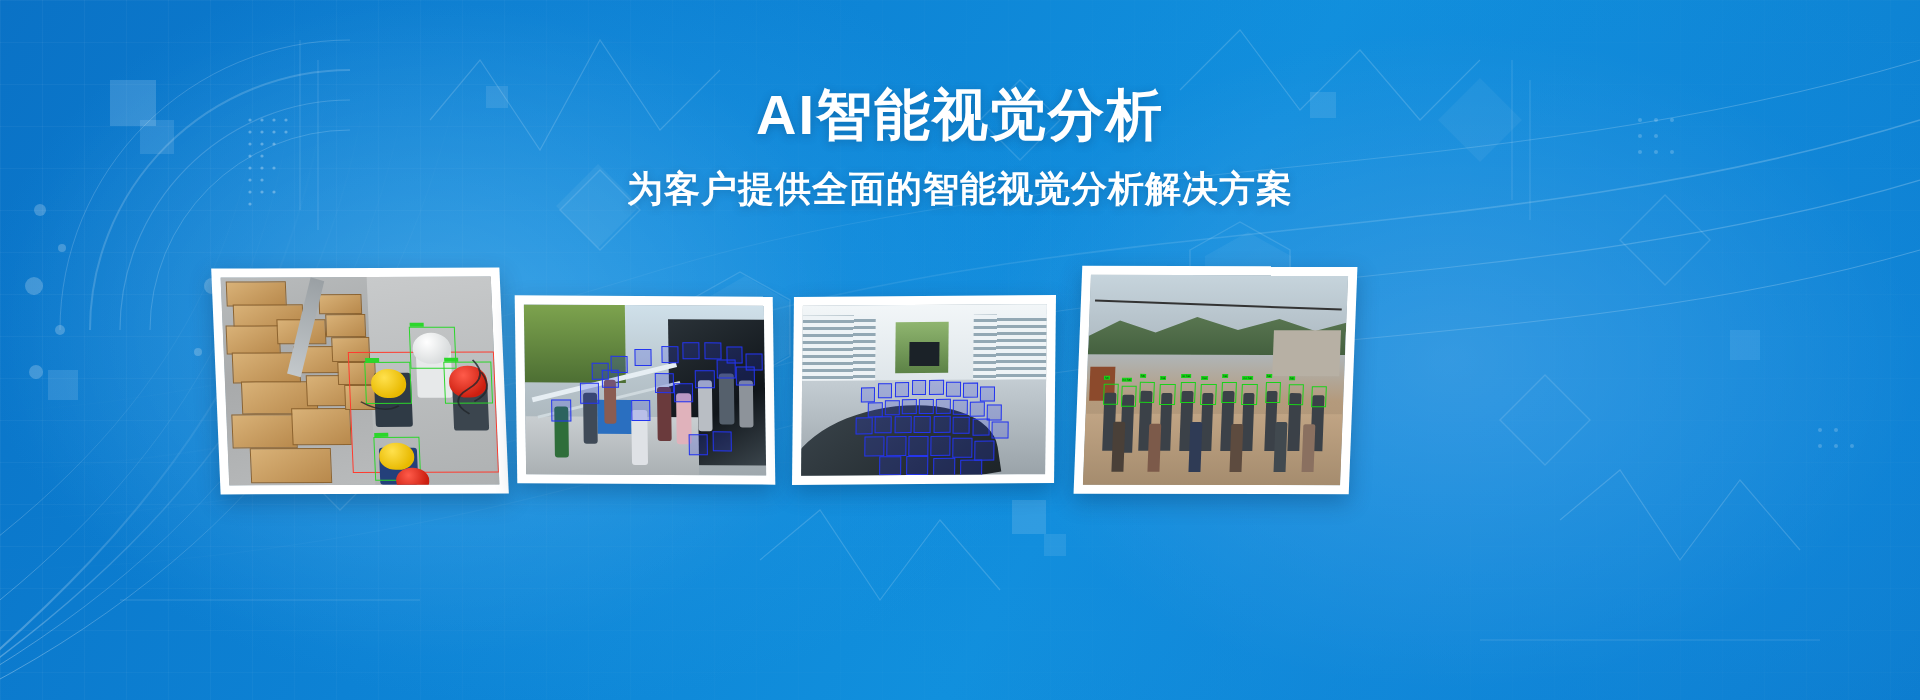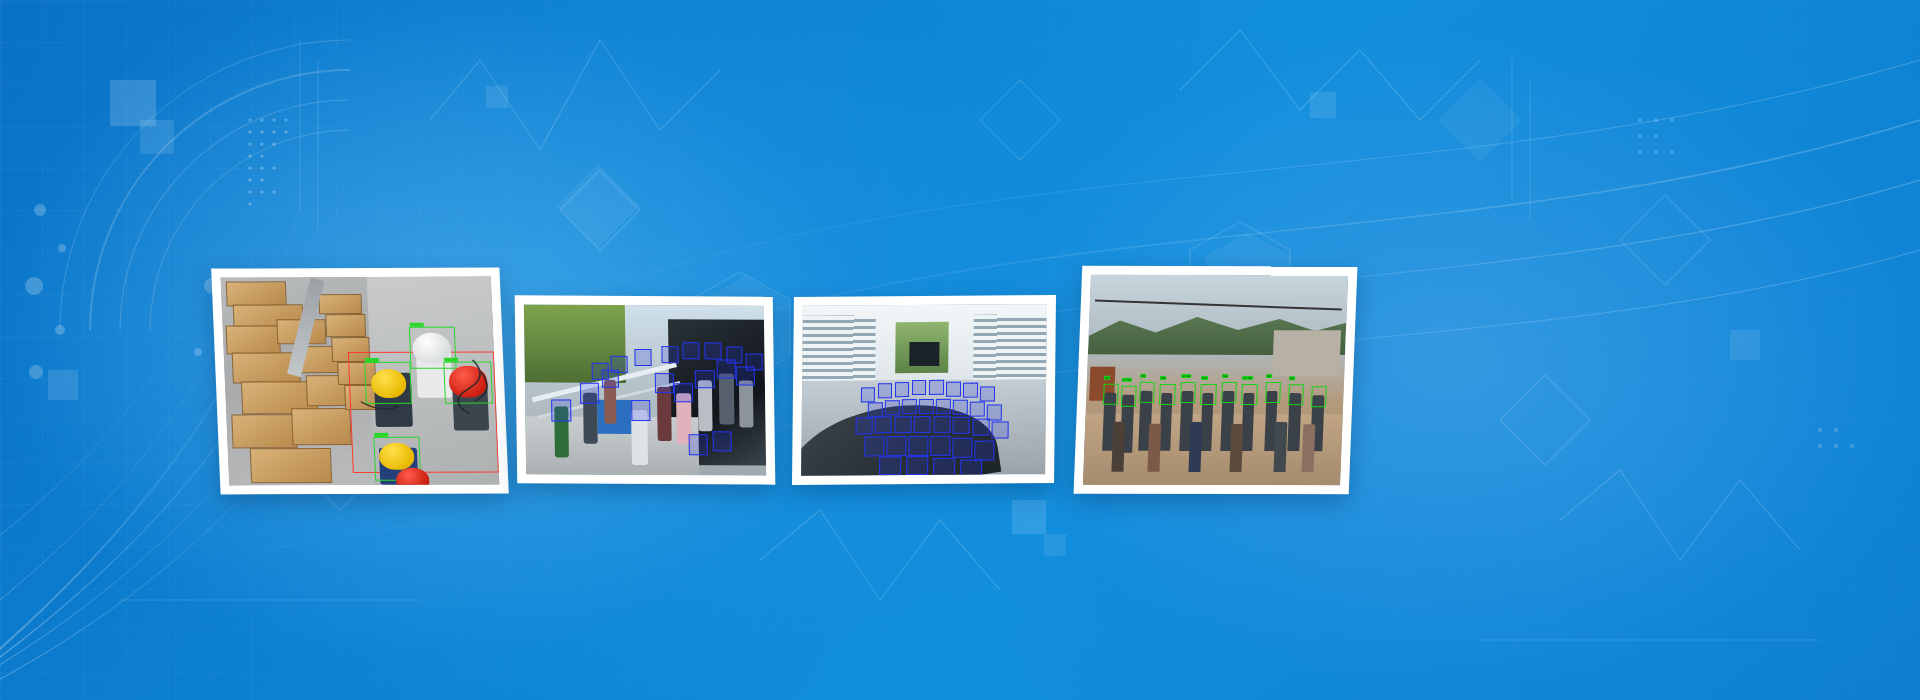--- a/index.html
+++ b/index.html
@@ -231,20 +231,24 @@
     <g stroke="#ffffff" stroke-opacity=".14" stroke-width="1">
       <line x1="300" y1="40" x2="300" y2="210"></line>
       <line x1="318" y1="60" x2="318" y2="230"></line>
       <line x1="1512" y1="60" x2="1512" y2="200"></line>
       <line x1="1530" y1="80" x2="1530" y2="220"></line>
       <line x1="120" y1="600" x2="420" y2="600"></line>
       <line x1="1480" y1="640" x2="1820" y2="640"></line>
     </g>
   </svg>
 
+  <div class="copy">
+    <div class="title">AI智能视觉分析</div>
+    <div class="subtitle">为客户提供全面的智能视觉分析解决方案</div>
+  </div>
 
   <div class="strip">
 
     <div class="photo p1">
       <div class="inner">
         <div class="scene s1">
           <div class="floor"></div>
 
           <div class="boxes">
             <div class="carton" style="left:2%;top:2%;width:22%;height:12%;"></div>

